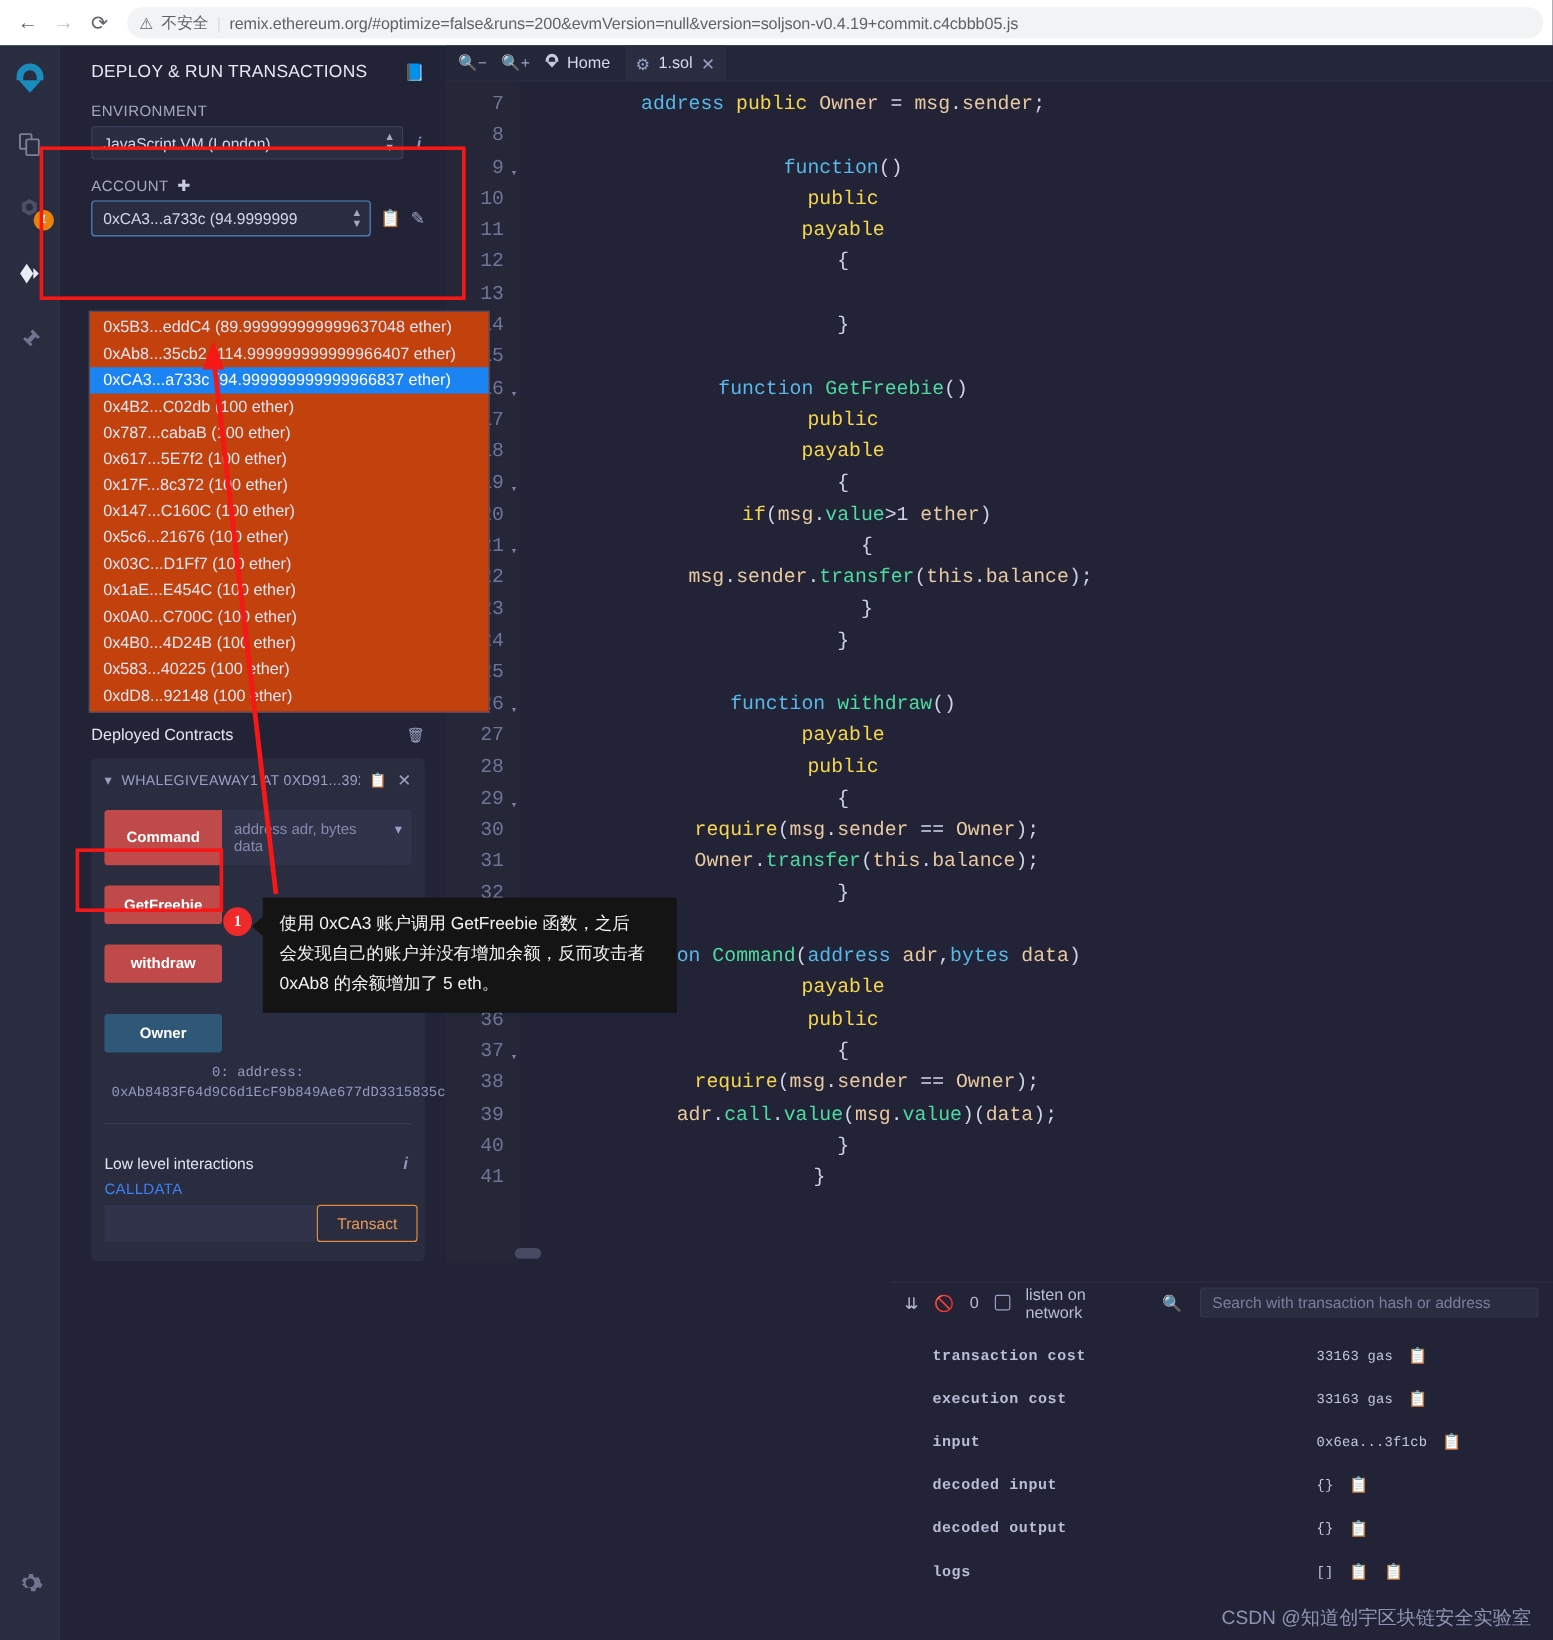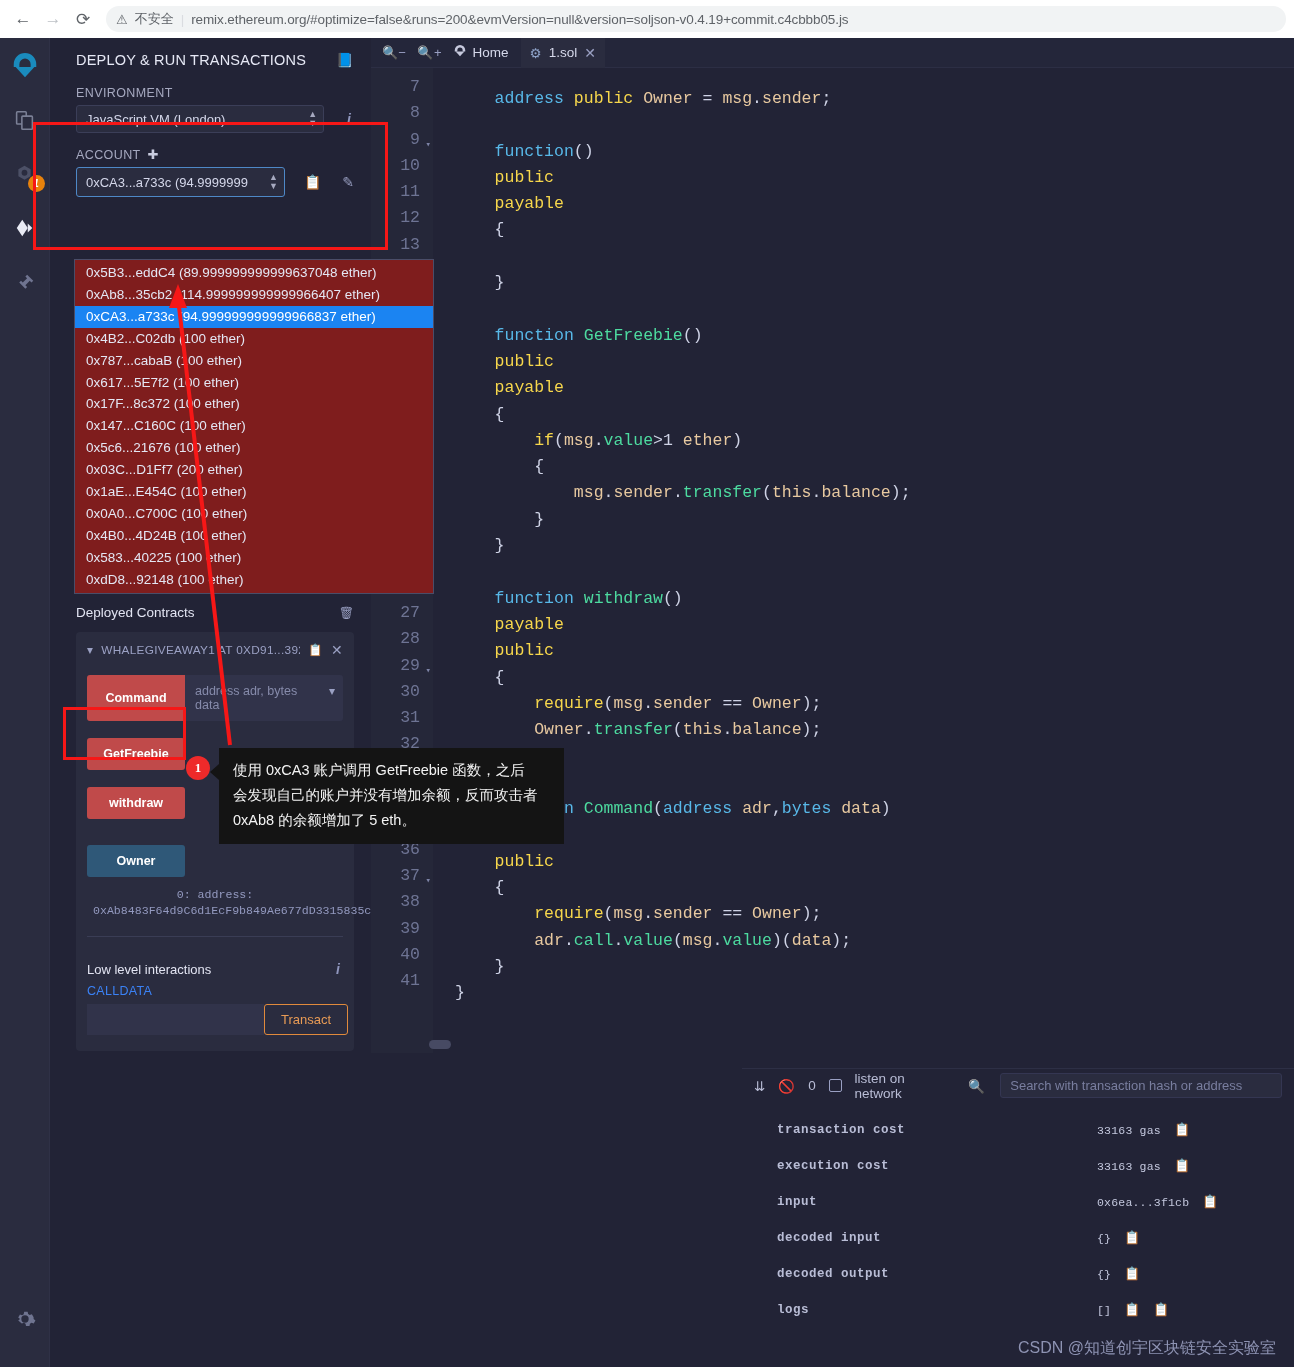--- a/index.html
+++ b/index.html
@@ -59,36 +59,36 @@
     background: #222336; color: #cfd2e6;
   }
   .panel-head {
     display: flex; align-items: center; justify-content: space-between;
     padding: 14px 16px 6px 26px;
   }
   .panel-title { font-size: 14.5px; color: #e6e8f5; letter-spacing: .2px; }
   .panel-body { padding: 0 16px 0 26px; }
   .label { font-size: 12.5px; color: #a6a9c0; letter-spacing: .4px; margin: 12px 0 5px; }
   .label-row { display: flex; align-items: center; gap: 7px; margin: 14px 0 5px; }
-  .select-row { display: flex; align-items: center; gap: 20px; }
+  .select-row { display: flex; align-items: center; gap: 8px; }
   .sel {
     flex: 1; height: 28px; background: #2a2c3f; border: 1px solid #3b3e58;
     border-radius: 3px; color: #d4d7ea; font-size: 13px;
     display: flex; align-items: center; padding: 0 6px 0 9px; position: relative;
     white-space: nowrap; overflow: hidden;
   }
   .sel .spin { margin-left: auto; font-size: 9px; line-height: 9px; color: #a6a9c0; }
   .sel-acct { border-color: #4e88c7; height: 30px; }
   .ico-btn { color: #9aa0c3; font-size: 14px; cursor: pointer; }
   .info-i { color: #8f96bd; font-size: 14px; font-style: italic; font-weight: bold; padding: 0 3px; }
 
   
   .acct-list {
-    position: absolute; left: 74px; top: 221px; width: 360px;
-    background: #7f1d1d; border: 1px solid #4a4d68; z-index: 40;
+    position: absolute; left: 74px; top: 221px; width: 334px;
+    background: #c2410c; border: 1px solid #4a4d68; z-index: 40;
     padding: 2px 0; font-size: 13.5px; color: #e4e6f3;
   }
   .acct-item { padding: 1px 0 1px 11px; white-space: nowrap; line-height: 19.9px; }
   .acct-item.sel-item { background: #1b84f2; color: #ffffff; }
 
   
   .btn-row { display: flex; margin-top: 14px; }
   .btn-at {
     background: #2f4f6e; color: #d7e3f0; font-size: 13px; font-weight: bold;
     border: none; padding: 8px 14px; border-radius: 3px 0 0 3px; cursor: pointer;
@@ -155,21 +155,21 @@
   .code {
     position: relative; height: 985px; overflow: hidden;
     font-family: "Liberation Mono", monospace; font-size: 16.5px; line-height: 26.3px;
   }
   .gutter {
     position: absolute; left: 0; top: 0; width: 62px; height: 100%;
     background: #252739; color: #6e7494; text-align: right; padding-top: 6px;
   }
   .gline { padding-right: 13px; position: relative; height: 26.3px; }
   .gline .fold { position: absolute; right: 2px; top: 5px; font-size: 9px; color: #7d83a6; }
-  .codetext { position: absolute; left: 62px; top: 12px; padding: 6px 0 0 22px; white-space: pre; }
+  .codetext { position: absolute; left: 62px; top: 0; padding: 6px 0 0 22px; white-space: pre; text-align: center; }
   .cl { height: 26.3px; }
   .kw { color: #f7d74c; }      
   .ty { color: #58b8e8; }      
   .fn { color: #4ddba0; }      
   .pl { color: #e8c9a0; }      
   .br { color: #cfd3e6; }
   .code-scroll {
     position: absolute; left: 58px; bottom: 4px; width: 22px; height: 9px;
     background: #474a63; border-radius: 5px;
   }
@@ -372,21 +372,21 @@
     <div class="acct-list" id="acct-list">
         <div class="acct-item">0x5B3...eddC4 (89.999999999999637048 ether)</div>
         <div class="acct-item">0xAb8...35cb2 (114.999999999999966407 ether)</div>
         <div class="acct-item sel-item">0xCA3...a733c (94.999999999999966837 ether)</div>
         <div class="acct-item">0x4B2...C02db (100 ether)</div>
         <div class="acct-item">0x787...cabaB (100 ether)</div>
         <div class="acct-item">0x617...5E7f2 (100 ether)</div>
         <div class="acct-item">0x17F...8c372 (100 ether)</div>
         <div class="acct-item">0x147...C160C (100 ether)</div>
         <div class="acct-item">0x5c6...21676 (100 ether)</div>
-        <div class="acct-item">0x03C...D1Ff7 (200 ether)</div>
+        <div class="acct-item">0x03C...D1Ff7 (100 ether)</div>
         <div class="acct-item">0x1aE...E454C (100 ether)</div>
         <div class="acct-item">0x0A0...C700C (100 ether)</div>
         <div class="acct-item">0x4B0...4D24B (100 ether)</div>
         <div class="acct-item">0x583...40225 (100 ether)</div>
         <div class="acct-item">0xdD8...92148 (100 ether)</div>
       </div>
 
     <div class="editor-wrap">
       <div class="tabbar">
         <span class="tb-ico">🔍−</span>

